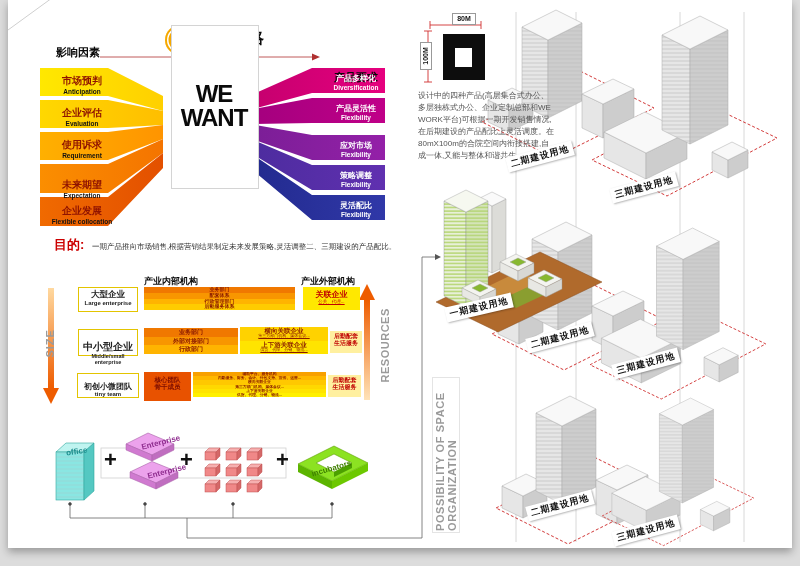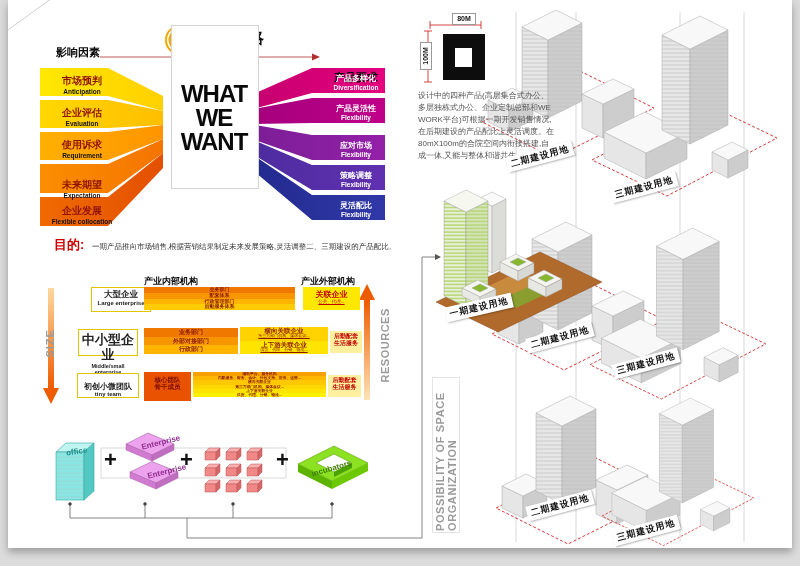--- a/index.html
+++ b/index.html
@@ -252,21 +252,20 @@
   </g>
 </svg>
 
 <div id="we-circle">WE</div>
 <div class="t b" style="left:192px;top:29px;font-size:16px;color:#0a0a0a;">营销策略</div>
 <div class="t b" style="left:48px;top:46px;font-size:11px;color:#0a0a0a;">影响因素</div>
 <div class="t b" style="left:326px;top:48px;font-size:11px;color:#0a0a0a;margin-top:23px;">产品要求</div>
 
 <div id="www-box"></div>
 <div id="www-text">
-  <span style="display:block">WHAT</span>
   <span style="display:block">WE</span>
   <span style="display:block">WANT</span>
 </div>
 
 <div class="fl" style="left:40px;top:74px;">
       <span class="zh">市场预判</span>
       <span class="en">Anticipation</span>
     </div>
 <div class="fl" style="left:40px;top:106px;">
       <span class="zh">企业评估</span>
@@ -305,35 +304,35 @@
       <span class="zh">灵活配比</span>
       <span class="en">Flexibility</span>
     </div>
 
 <div class="t b" style="left:46px;top:238px;font-size:13px;color:#cc0000;">目的:</div>
 <div class="t" style="left:84px;top:243px;font-size:7.5px;color:#333;white-space:nowrap;">一期产品推向市场销售,根据营销结果制定未来发展策略,灵活调整二、三期建设的产品配比。</div>
 
 <div class="t b" style="left:136px;top:276px;font-size:9px;color:#0a0a0a;">产业内部机构</div>
 <div class="t b" style="left:293px;top:276px;font-size:9px;color:#0a0a0a;">产业外部机构</div>
 
-<div class="labelbox" style="left:83px;top:287px;width:58px;height:23px;">
+<div class="labelbox" style="left:70px;top:287px;width:58px;height:23px;">
   <div class="t b" style="position:static;font-size:8.5px;color:#222;margin-top:2px;">大型企业</div>
   <div class="t b" style="position:static;font-size:6px;color:#222;">Large enterprise</div>
 </div>
 <div class="bar" style="left:136px;top:287px;width:151px;height:5.8px;font-size:5px;line-height:5.8px;background:#f07800;">业务部门</div>
 <div class="bar" style="left:136px;top:292.8px;width:151px;height:5.8px;font-size:5px;line-height:5.8px;background:#f89600;">配套体系</div>
 <div class="bar" style="left:136px;top:298.6px;width:151px;height:5.8px;font-size:5px;line-height:5.8px;background:#ffb400;">行政管理部门</div>
 <div class="bar" style="left:136px;top:304.4px;width:151px;height:5.8px;font-size:5px;line-height:5.8px;background:#ffcc00;">后勤服务体系</div>
 <div class="t c" style="left:295px;top:287px;width:57px;height:23px;background:#ffe800;">
   <div class="b" style="font-size:8px;color:#c00000;margin-top:3px;">关联企业</div>
   <div style="font-size:4.5px;color:#c00000;text-decoration:underline;">公关、代理...</div>
 </div>
 
 <div class="labelbox" style="left:70px;top:329px;width:58px;height:25px;">
-  <div class="t b" style="position:static;font-size:13px;color:#222;margin-top:3px;">中小型企业</div>
+  <div class="t b" style="position:static;font-size:10px;color:#222;margin-top:11px;">中小型企业</div>
   <div class="t b" style="position:static;font-size:5.5px;color:#222;">Middle/small enterprise</div>
 </div>
 <div class="bar" style="left:136px;top:328px;width:94px;height:8.6px;font-size:6px;line-height:8.6px;background:#f07800;">业务部门</div>
 <div class="bar" style="left:136px;top:336.6px;width:94px;height:8.6px;font-size:6px;line-height:8.6px;background:#f89600;">外部对接部门</div>
 <div class="bar" style="left:136px;top:345.2px;width:94px;height:8.6px;font-size:6px;line-height:8.6px;background:#ffb400;">行政部门</div>
 <div class="t c" style="left:232px;top:327px;width:88px;height:13.5px;background:#ffd200;">
   <div class="b" style="font-size:6.5px;color:#8a1a00;">横向关联企业</div>
   <div style="font-size:4px;color:#8a1a00;text-decoration:underline;">第三方部门机构、媒体会议...</div>
 </div>
 <div class="t c" style="left:232px;top:340.5px;width:88px;height:13px;background:#ffe400;">

